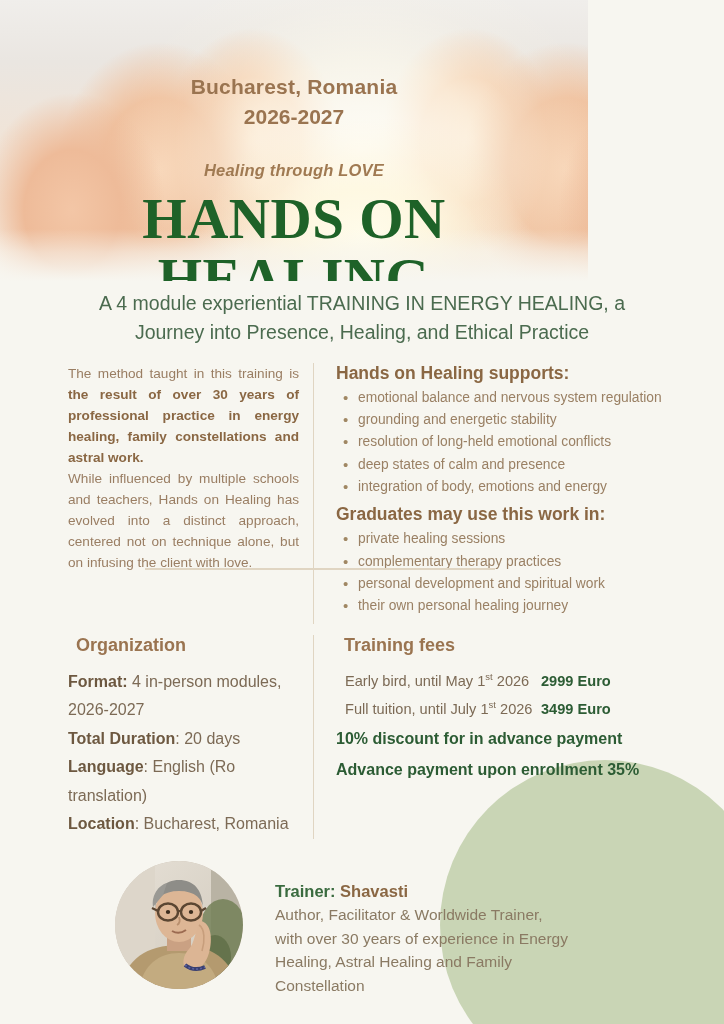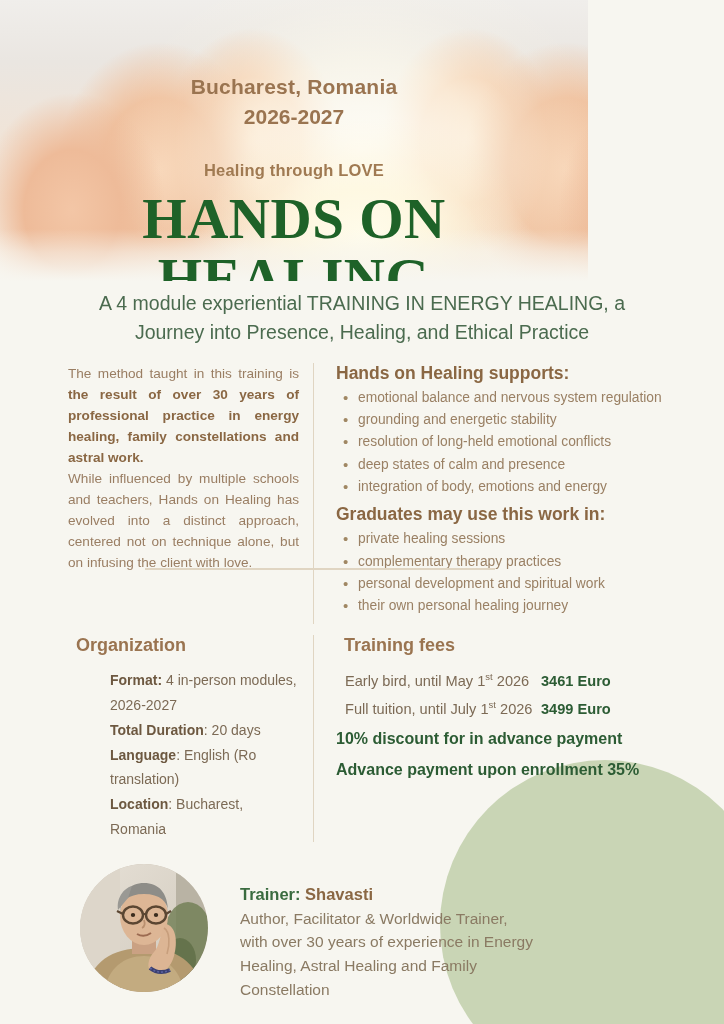--- a/index.html
+++ b/index.html
@@ -84,20 +84,21 @@
     font-weight: bold;
     color: #9a7450;
     line-height: 1.45;
   }
   .hero-tag {
     margin-top: 28px;
     font-size: 16.5px;
     font-weight: bold;
     color: #a07a52;
     letter-spacing: 0.2px;
+    font-style: italic;
   }
   .hero-title {
     margin-top: 9px;
     font-family: "Liberation Serif", serif;
     font-size: 57px;
     font-weight: bold;
     color: #1e6228;
     letter-spacing: 0.5px;
     line-height: 1.05;
   }
@@ -186,24 +187,23 @@
     padding-left: 22px;
     border-left: 1.5px solid #e0d5c2;
   }
   .sec-head2 {
     font-size: 18px;
     font-weight: bold;
     color: #9a7450;
     margin: 0 0 12px 8px;
   }
   .org-line {
-    font-size: 14px;
+    font-size: 16px;
     line-height: 1.78;
     color: #7c6a55;
-    margin-left: 42px;
   }
   .org-line b { color: #6d5840; font-weight: bold; }
 
   .fee-row {
     display: flex;
     align-items: baseline;
     font-size: 14.6px;
     line-height: 1.9;
     color: #7c6a55;
     margin-left: 9px;
@@ -217,21 +217,21 @@
     color: #2c5c34;
     line-height: 1.95;
   }
 
   
   .trainer {
     position: relative;
     z-index: 2;
     display: flex;
     margin-top: 22px;
-    padding-left: 80px;
+    padding-left: 115px;
   }
   .portrait {
     width: 128px;
     height: 128px;
     border-radius: 50%;
     flex: 0 0 128px;
     overflow: hidden;
     position: relative;
     background: #cfc5b8;
   }
@@ -333,21 +333,21 @@
       <div class="org-line"><b>Total Duration</b><span>: 20 days</span></div>
       <div class="org-line"><b>Language</b><span>: English (Ro translation)</span></div>
       <div class="org-line"><b>Location</b><span>: Bucharest, Romania</span></div>
     </div>
 
     <div class="c2-right">
       <div class="sec-head2">Training fees</div>
 
       <div class="fee-row">
         <span class="fee-label"><span>Early bird, until May 1</span><sup>st</sup><span> 2026</span></span>
-        <span class="fee-amount">3461 Euro</span>
+        <span class="fee-amount">2999 Euro</span>
       </div>
 
       <div class="fee-row">
         <span class="fee-label"><span>Full tuition, until July 1</span><sup>st</sup><span> 2026</span></span>
         <span class="fee-amount">3499 Euro</span>
       </div>
 
       <div class="fee-note">10% discount for in advance payment</div>
       <div class="fee-note">Advance payment upon enrollment   35%</div>
     </div>

